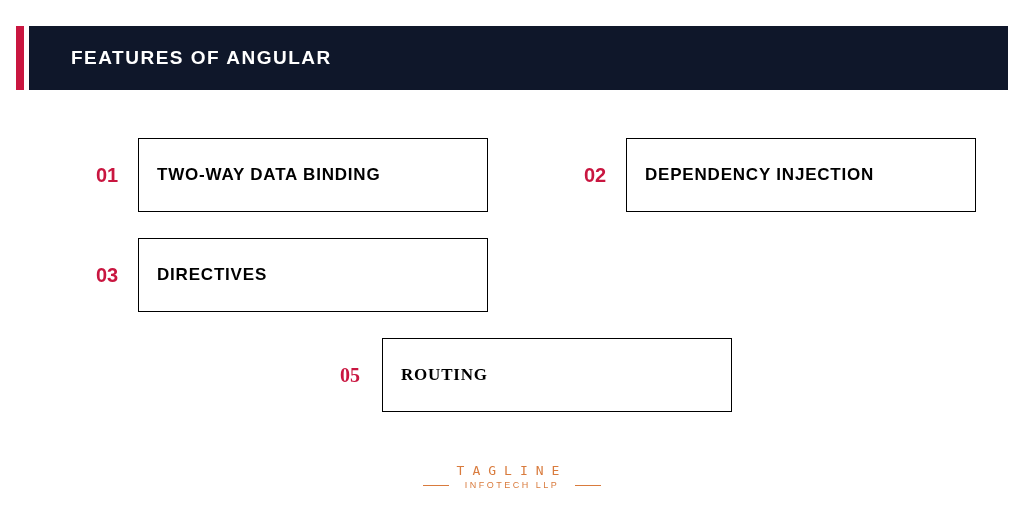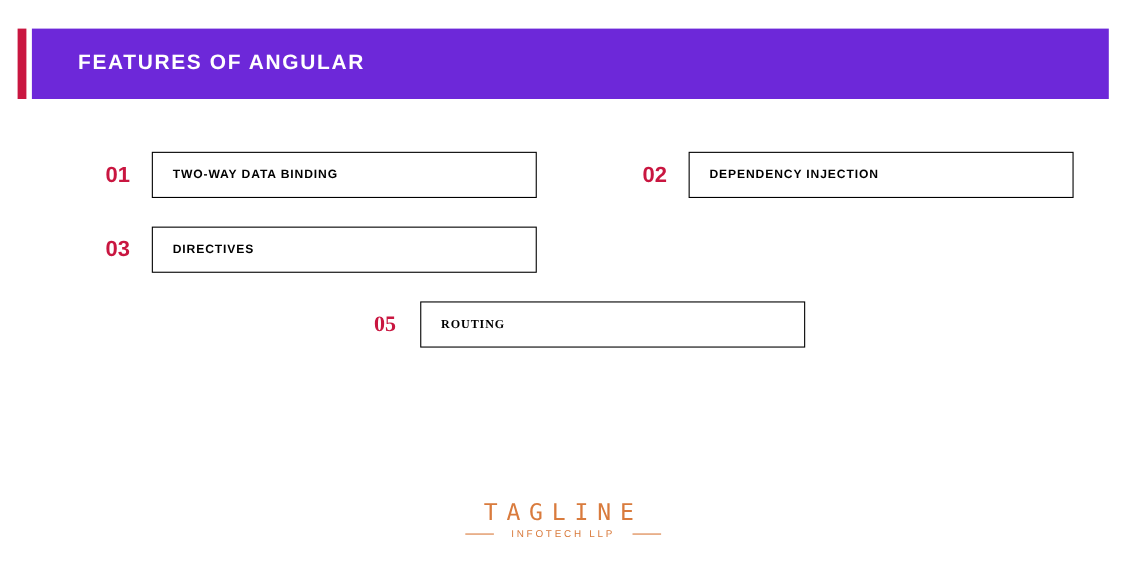--- a/index.html
+++ b/index.html
@@ -25,21 +25,21 @@
       margin-right: 16px;
     }
     
     .red-accent {
       width: 8px;
       background: #c91640;
     }
     
     .header-content {
       flex: 1;
-      background: #6d28d9;
+      background: #0f172a;
       display: flex;
       align-items: center;
       padding-left: 42px;
       margin-left: 5px;
     }
     
     .header-title {
       color: #ffffff;
       font-size: 19px;
       font-weight: bold;
@@ -68,22 +68,22 @@
       font-size: 20px;
       font-weight: bold;
       width: 42px;
       text-align: left;
       margin-left: 48px;
     }
     
     .feature-box {
       flex: 1;
       border: 1.5px solid #000000;
-      padding: 14px 18px;
-      font-size: 11px;
+      padding: 26px 18px;
+      font-size: 17px;
       font-weight: 600;
       letter-spacing: 0.8px;
       color: #000000;
     }
     
     .feature-row-center {
       display: flex;
       justify-content: center;
       margin-bottom: 26px;
       font-family: Liberation Serif, serif;
@@ -93,21 +93,21 @@
       position: absolute;
       bottom: 22px;
       left: 0;
       right: 0;
       display: flex;
       flex-direction: column;
       align-items: center;
     }
     
     .logo-main {
-      font-size: 21px;
+      font-size: 13px;
       letter-spacing: 8px;
       color: #d97b3d;
       font-weight: 500;
       font-family: monospace;
     }
     
     .logo-sub {
       display: flex;
       align-items: center;
       gap: 16px;

